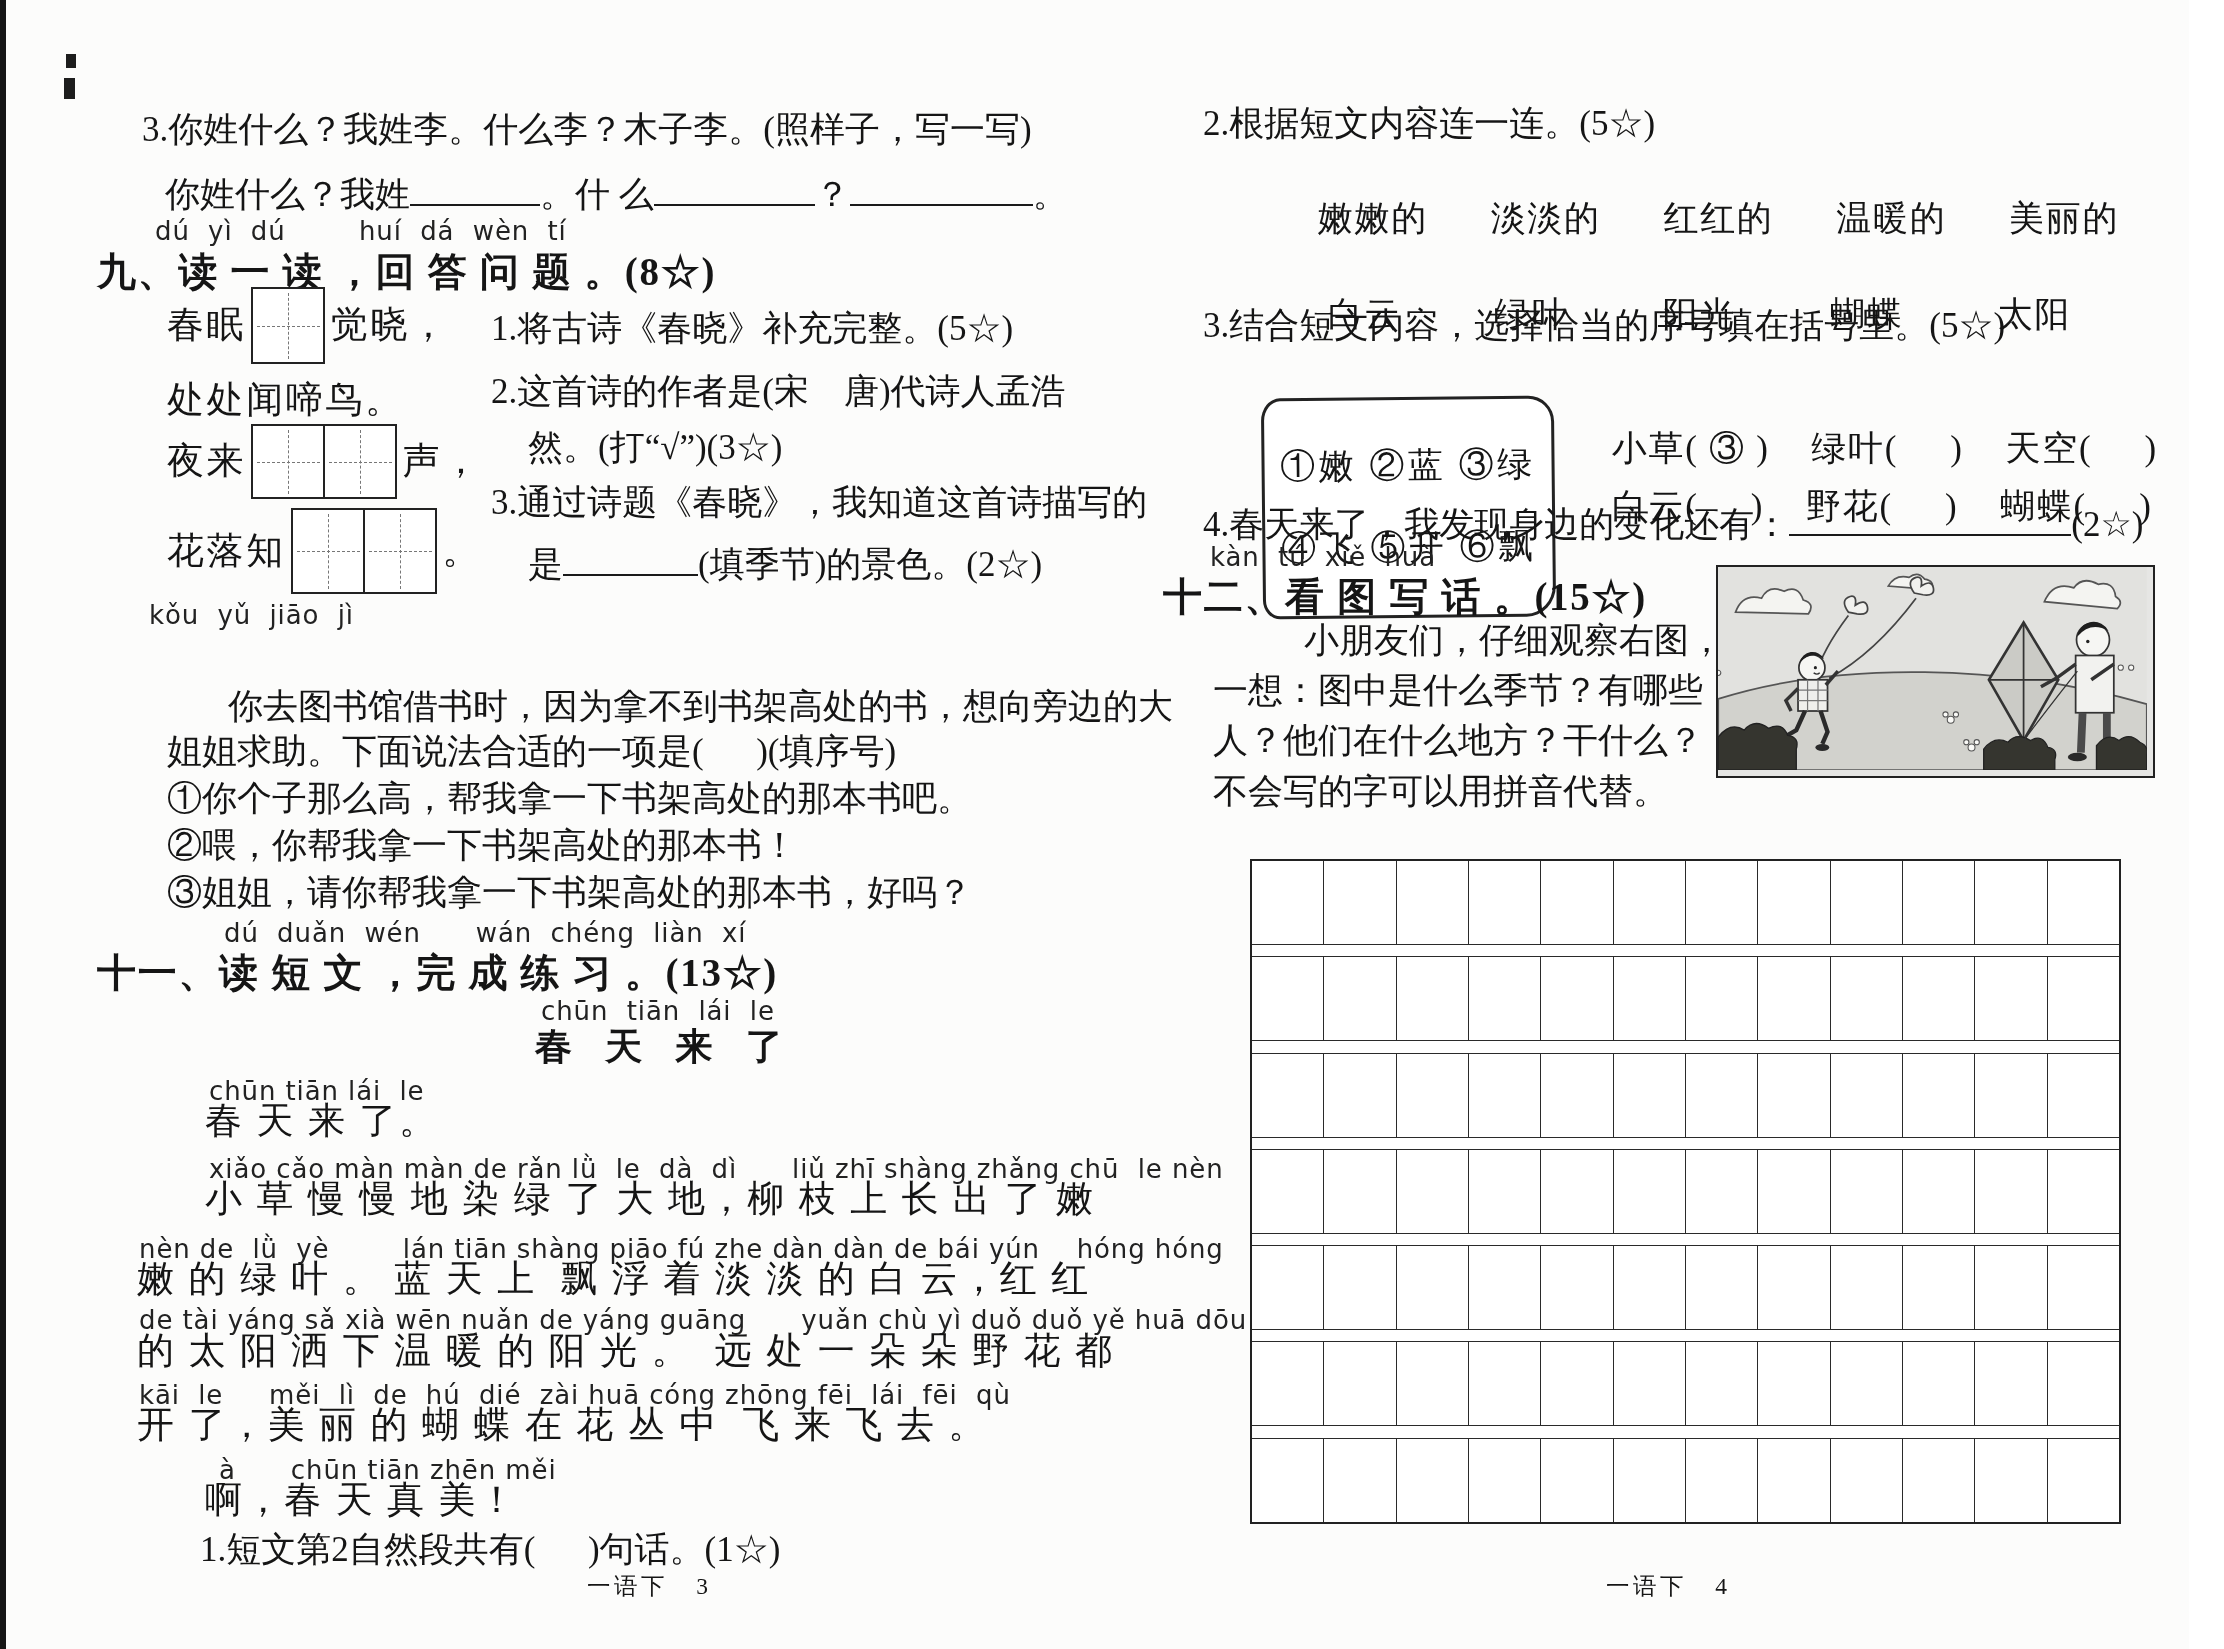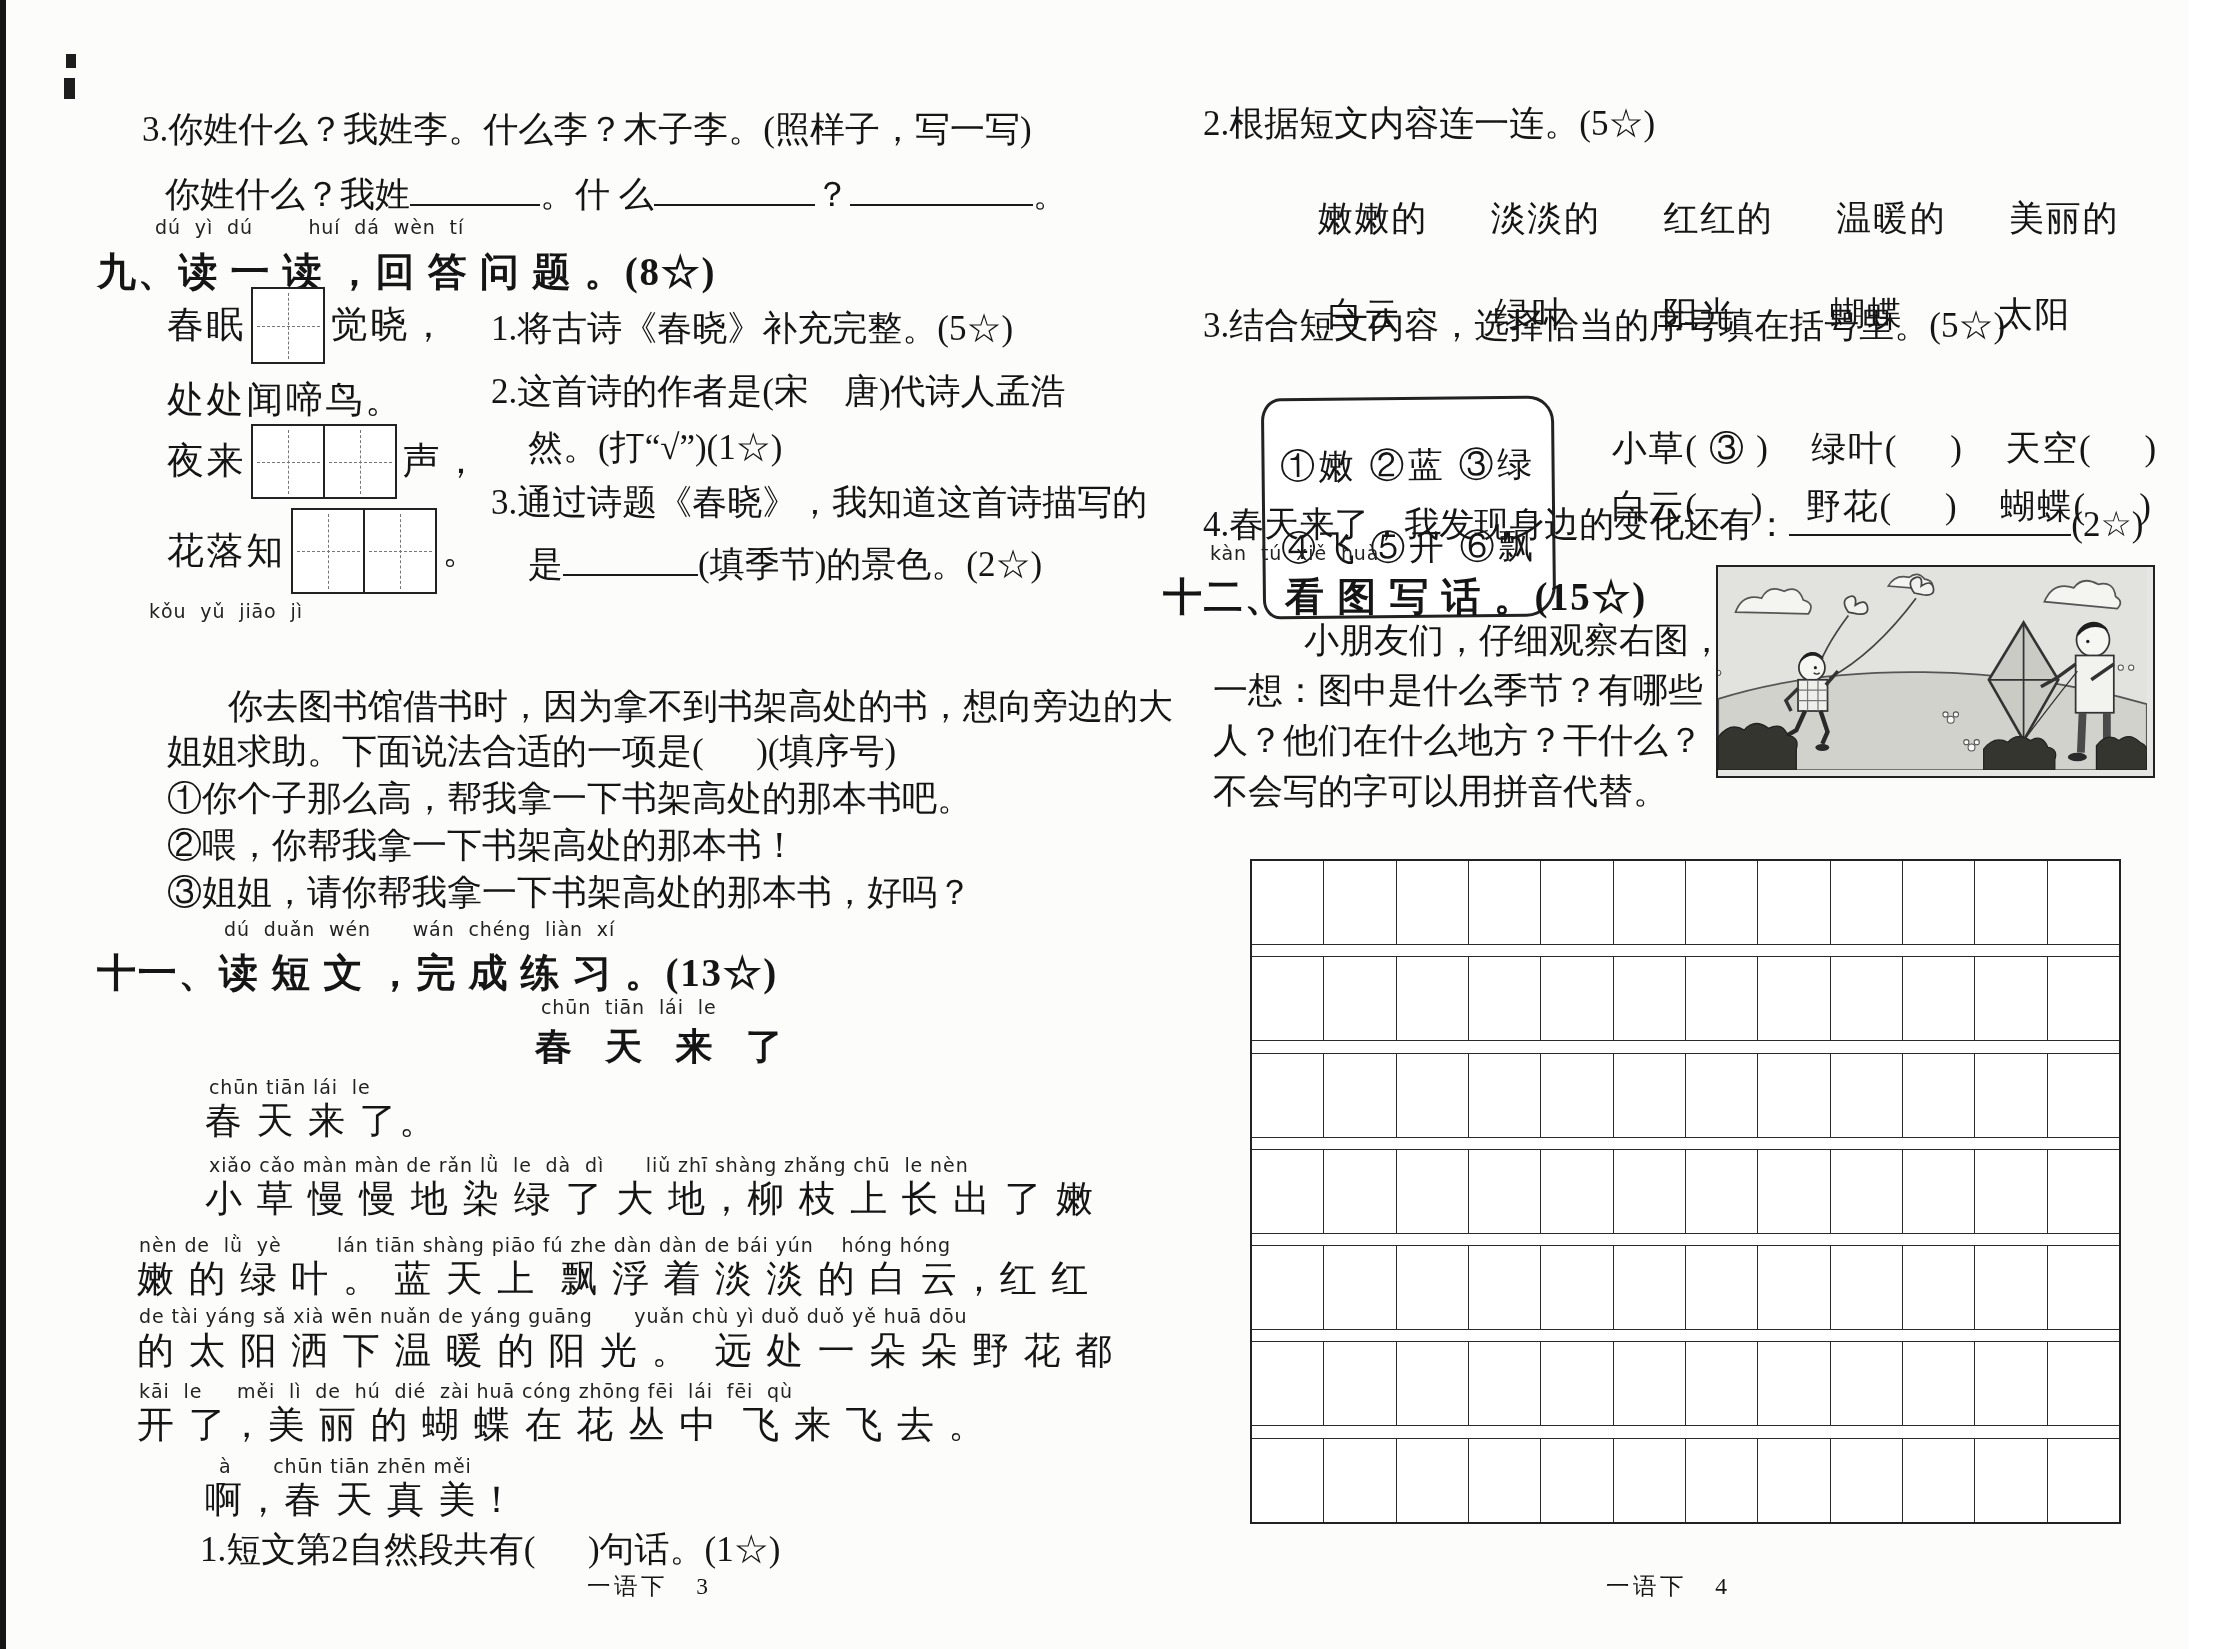--- a/index.html
+++ b/index.html
@@ -2,21 +2,21 @@
 <html style="font-size:14px"><head>
 <meta charset="utf-8">
 <style>
   html,body{margin:0;padding:0;}
   #page{position:relative;width:2189px;height:1649px;background:#fcfcfb;overflow:hidden;
         font-family:"Liberation Serif","DejaVu Serif",serif;color:#151515;}
   .abs{position:absolute;white-space:pre;}
   .t{font-size:35px;line-height:1.15;}
   .t42{font-size:37px;line-height:1.15;letter-spacing:2.6px;}
   .h{font-size:39px;font-weight:bold;letter-spacing:1.7px;}
-  .py{font-family:"DejaVu Sans",sans-serif;font-size:19px;color:#222;letter-spacing:0.9px;}
+  .py{font-family:"DejaVu Sans",sans-serif;font-size:26px;color:#222;letter-spacing:0.9px;}
   .u{display:inline-block;border-bottom:2.6px solid #1a1a1a;height:1.05em;vertical-align:baseline;}
   .titlehan{font-size:37px;font-weight:bold;letter-spacing:12px;}
   
   .tianbox{display:inline-flex;border:2.6px solid #222;background:#fff;}
   .tcell{width:70px;position:relative;border-right:2.6px solid #222;}
   .tcell:last-child{border-right:none;}
   .tcell::before{content:"";position:absolute;left:50%;top:3.5px;bottom:3.5px;border-left:1.7px dashed #777;}
   .tcell::after{content:"";position:absolute;top:50%;left:3.5px;right:3.5px;border-top:1.7px dashed #777;}
   .poemrow{display:flex;align-items:center;gap:5.2px;}
   
@@ -62,21 +62,21 @@
     <span class="t42">声，</span>
   </div>
   <div class="abs poemrow" style="left:167px;top:508px;">
     <span class="t42">花落知</span>
     <span class="tianbox" style="height:82px;"><span class="tcell"></span><span class="tcell"></span></span>
     <span class="t42">。</span>
   </div>
 
   <div class="abs t" style="left:491px;top:309px;">1.将古诗《春晓》补充完整。(5☆)</div>
   <div class="abs t" style="left:491px;top:372px;">2.这首诗的作者是(宋    唐)代诗人孟浩</div>
-  <div class="abs t" style="left:528px;top:428px;">然。(打“√”)(1☆)</div>
+  <div class="abs t" style="left:528px;top:428px;">然。(打“√”)(3☆)</div>
   <div class="abs t" style="left:491px;top:483px;">3.通过诗题《春晓》，我知道这首诗描写的</div>
   <div class="abs t" style="left:528px;top:537px;"><span>是</span><span class="u" style="width:135px;"></span><span>(填季节)的景色。(2☆)</span></div>
 
   <div class="abs py" style="left:149px;top:600px;">kǒu  yǔ  jiāo  jì</div>
   <div class="abs t" style="left:228px;top:687px;">你去图书馆借书时，因为拿不到书架高处的书，想向旁边的大</div>
   <div class="abs t" style="left:167px;top:732px;">姐姐求助。下面说法合适的一项是(      )(填序号)</div>
   <div class="abs t" style="left:167px;top:779px;">①你个子那么高，帮我拿一下书架高处的那本书吧。</div>
   <div class="abs t" style="left:167px;top:826px;">②喂，你帮我拿一下书架高处的那本书！</div>
   <div class="abs t" style="left:167px;top:873px;">③姐姐，请你帮我拿一下书架高处的那本书，好吗？</div>
 

